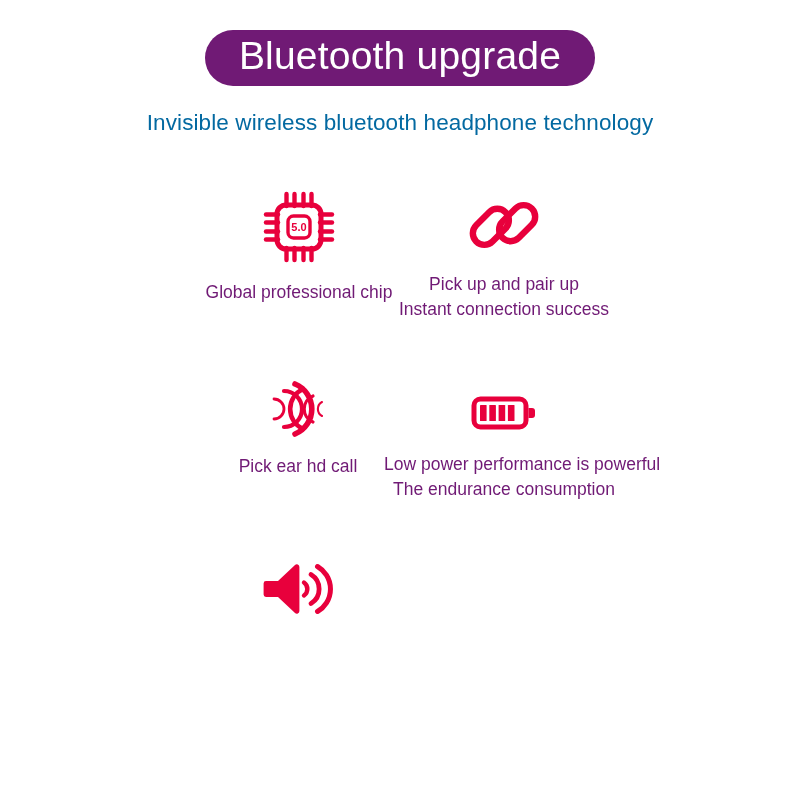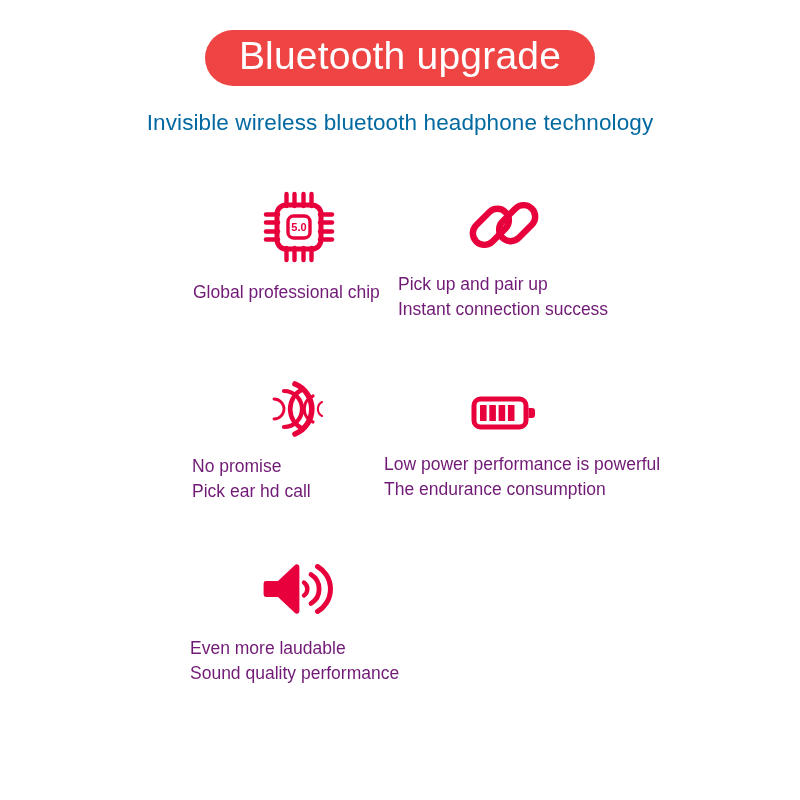--- a/index.html
+++ b/index.html
@@ -23,21 +23,21 @@
   .banner-wrap {
     position: absolute;
     left: 0;
     top: 30px;
     width: 800px;
     text-align: center;
   }
 
   .banner-pill {
     display: inline-block;
-    background: #ef4444;
+    background: #701a75;
     color: #ffffff;
     border-radius: 999px;
     padding: 5px 34px 9px 34px;
     font-size: 39px;
     line-height: 1.08;
     font-weight: 400;
     letter-spacing: 0.2px;
     white-space: nowrap;
   }
 
@@ -49,20 +49,21 @@
     text-align: center;
     font-size: 22.5px;
     color: #0369a1;
     font-weight: 400;
     letter-spacing: 0.1px;
   }
 
   
   .feature {
     position: absolute;
+    text-align: center;
   }
 
   .feature .icon-box {
     display: flex;
     align-items: center;
     justify-content: center;
     width: 100%;
   }
 
   .feature .caption {
@@ -180,21 +181,20 @@
           <path d="M 25 10 A 18 18 0 0 1 25 46" stroke-width="4.2"></path>
           <path d="M 15 18 A 10 10 0 0 1 15 38" stroke-width="2.8"></path>
 
           <path d="M 44 8  A 22 22 0 0 0 44 48" stroke-width="4.6"></path>
           <path d="M 54 15 A 14 14 0 0 0 54 41" stroke-width="3.2"></path>
           <path d="M 63 21 A 8 8 0 0 0 63 35" stroke-width="2.1"></path>
         </g>
       </svg>
     </div>
     <div class="caption">
-      <span class="caption-line">No promise</span>
       <span class="caption-line">Pick ear hd call</span>
     </div>
   </div>
 
   <div class="feature" id="feature-battery">
     <div class="icon-box">
       <svg width="66" height="38" viewBox="0 0 66 38">
 
         <rect x="3" y="5" width="52" height="28" rx="6.5" ry="6.5" fill="none" stroke="#e8003c" stroke-width="5"></rect>
 
@@ -220,19 +220,15 @@
 
         <path d="M 4 21 h 12 L 33 5 a 2.6 2.6 0 0 1 4.4 1.9 v 44.2 a 2.6 2.6 0 0 1 -4.4 1.9 L 16 37 H 4 a 2.4 2.4 0 0 1 -2.4 -2.4 v -11.2 A 2.4 2.4 0 0 1 4 21 Z" fill="#e8003c"></path>
 
         <g fill="none" stroke="#e8003c" stroke-linecap="round">
           <path d="M 42 22.5 A 8 8 0 0 1 42 35.5" stroke-width="4.4"></path>
           <path d="M 49 14.5 A 17 17 0 0 1 49 43.5" stroke-width="4.8"></path>
           <path d="M 55.5 6.5 A 26 26 0 0 1 55.5 51.5" stroke-width="5"></path>
         </g>
       </svg>
     </div>
-    <div class="caption">
-      <span class="caption-line">Even more laudable</span>
-      <span class="caption-line">Sound quality performance</span>
-    </div>
   </div>
 
 </div>
 
 </body></html>

